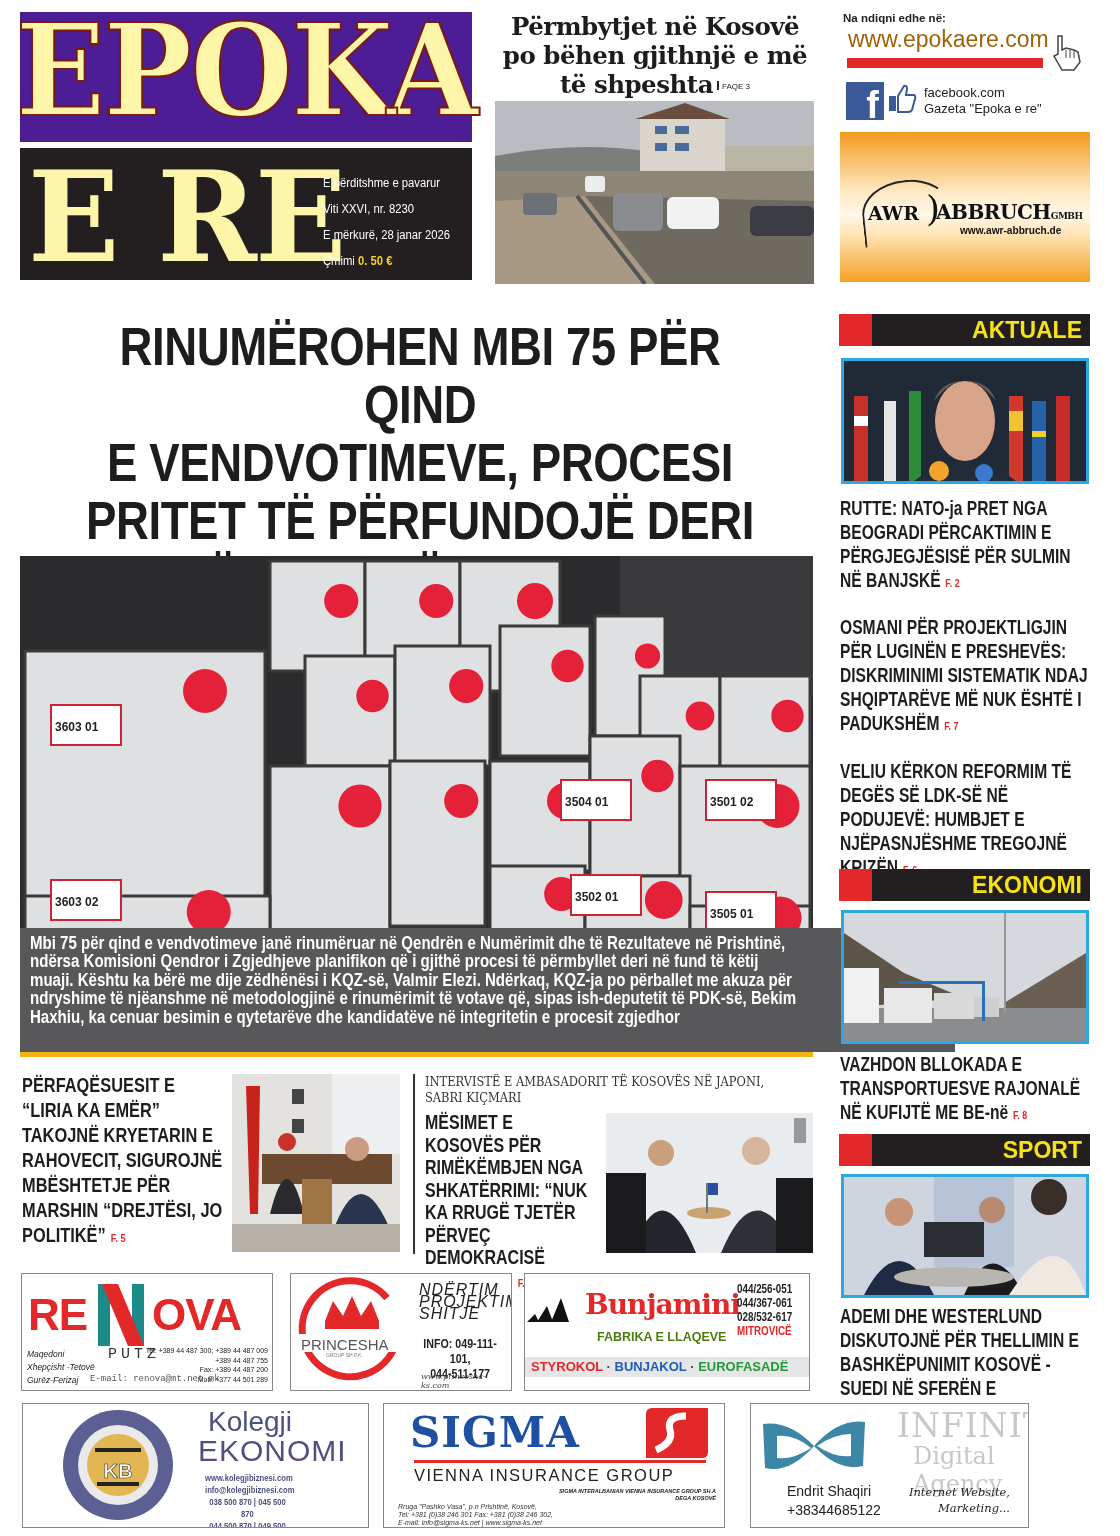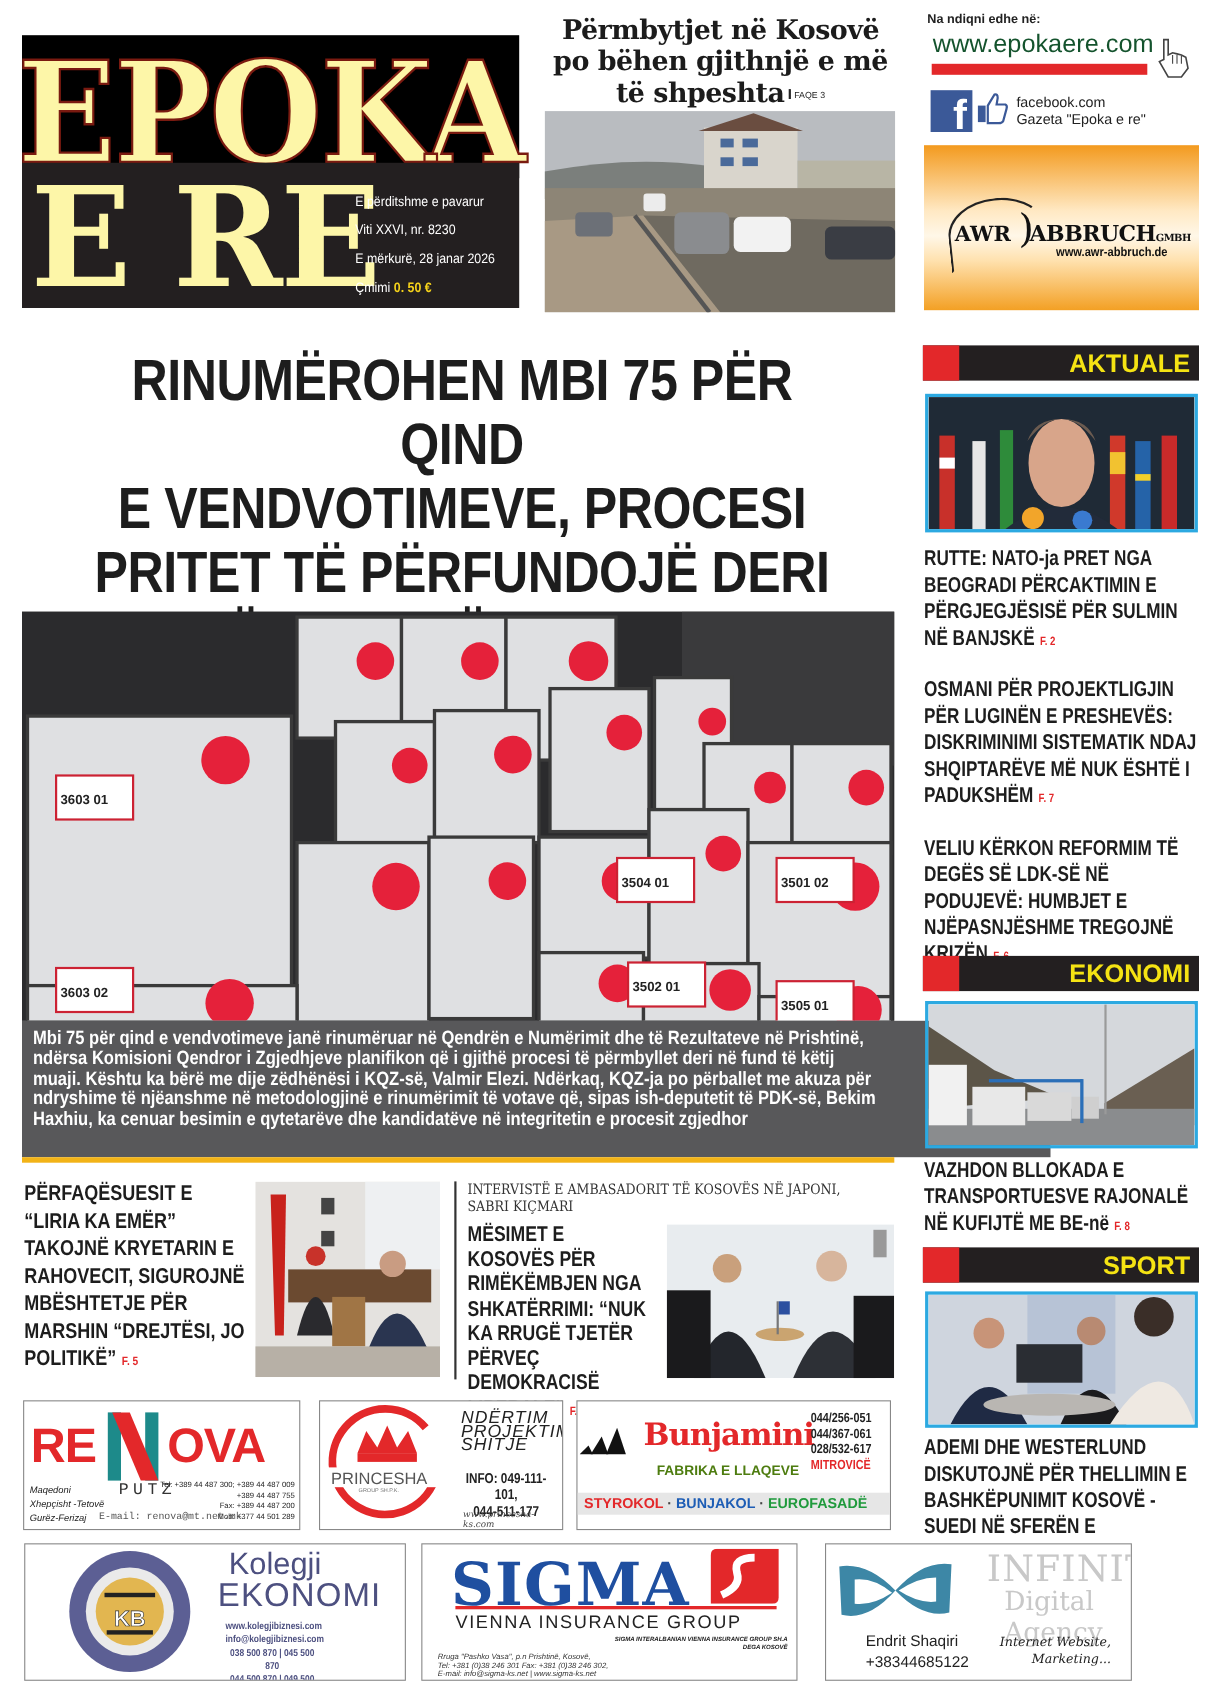--- a/index.html
+++ b/index.html
@@ -1,36 +1,36 @@
 <!DOCTYPE html>
 <html><head>
 <meta charset="utf-8">
 <style>
   * { box-sizing: border-box; margin: 0; padding: 0; }
   html, body { width: 1120px; height: 1536px; background: #ffffff; overflow: hidden; }
   body { position: relative; font-family: "Liberation Sans", sans-serif; color: #1a1a1a; }
   .abs { position: absolute; }
 
   
-  .mast-top { left: 20px; top: 12px; width: 452px; height: 130px; background: #000000; display:flex; align-items:flex-end; justify-content:center;margin-top:20px; }
+  .mast-top { left: 20px; top: 12px; width: 452px; height: 130px; background: #4c1d95; display:flex; align-items:flex-start; justify-content:center; }
   .mast-top span { font-family: "DejaVu Serif", serif; font-weight: 900; font-size: 118px; line-height: 1; color: #fdf6a8; letter-spacing: -2px; -webkit-text-stroke: 2px #7a1a10; transform: scaleY(1.08); display:inline-block; }
   .mast-bot { left: 20px; top: 148px; width: 452px; height: 132px; background: #231f20; }
   .mast-bot .ere { position:absolute; left: 8px; top: 6px; font-family: "DejaVu Serif", serif; font-weight: 900; font-size: 120px; line-height: 1; color: #fdf6a8; letter-spacing: -2px; transform: scaleY(1.05); transform-origin: top left; }
   .mast-info { position:absolute; left: 303px; top: 22px; color: #fff; font-size: 12.5px; font-family: "Liberation Sans Narrow","Liberation Sans", sans-serif; line-height: 26px; font-weight: 500; transform: scaleX(0.9); transform-origin: left; white-space: nowrap; }
   .mast-info .price { color: #f5d21a; font-weight: 700; }
 
   
   .flood-title { left: 495px; top: 12px; width: 320px; text-align: center; font-family: "DejaVu Serif", serif; font-weight: 700; font-size: 24.5px; line-height: 29px; color: #1c1c1c; letter-spacing: -0.5px; }
   .faqe { font-family: "Liberation Sans", sans-serif; font-weight: 400; font-size: 8px; letter-spacing: 0; vertical-align: middle; margin-left: 4px; }
   .faqe::before { content: ""; display: inline-block; width: 2px; height: 9px; background: #222; margin-right: 3px; vertical-align: -1px; }
   .flood-photo { left: 495px; top: 101px; width: 319px; height: 183px; overflow: hidden; }
 
   
   .social-label { left: 843px; top: 12px; font-size: 11.5px; font-weight: 700; color: #222; }
-  .social-url { left: 848px; top: 26px; font-size: 23px; font-weight: 400; color: #14532d; letter-spacing: 0px; }
+  .social-url { left: 848px; top: 26px; font-size: 23px; font-weight: 400; color: #a16207; letter-spacing: 0px; }
   .social-bar { left: 847px; top: 58px; width: 196px; height: 10px; background: #e3282a; }
   .hand-icon { left: 1050px; top: 32px; width: 38px; height: 40px; }
   .fb-logo { left: 846px; top: 82px; width: 38px; height: 38px; background: #3b5998; }
   .fb-logo span { position:absolute; right: 5px; bottom: -4px; color:#fff; font-weight:700; font-size: 38px; line-height: 1; }
   .like-icon { left: 887px; top: 82px; width: 30px; height: 32px; }
   .fb-text { left: 924px; top: 85px; font-size: 13px; line-height: 16px; color: #222; }
 
   .awr-ad { left: 840px; top: 132px; width: 250px; height: 150px; background: linear-gradient(to bottom, #f39a1e 0%, #ffe9c4 40%, #fff7e8 55%, #ffe1ae 70%, #f3a024 100%); }
   .awr-ad .arc { position:absolute; left: 22px; top: 48px; width: 90px; height: 64px; border: 2px solid #222; border-color: #222 transparent transparent #222; border-radius: 50% 50% 0 0; transform: rotate(-6deg); }
   .awr-ad .awr { position:absolute; left: 28px; top: 70px; font-family: "DejaVu Serif", serif; font-weight: 900; font-size: 19px; color:#111; }
@@ -415,21 +415,21 @@
   <div class="abs" style="left:175px;top:30px;font-size:30px;color:#4d5080;letter-spacing:1px">EKONOMI</div>
   <div class="abs" style="left:182px;top:68px;font-size:9px;line-height:12px;color:#4d5080;font-weight:700;text-align:center;width:100px;transform:scaleX(0.85);transform-origin:left">
     <div>www.kolegjibiznesi.com</div>
     <div>info@kolegjibiznesi.com</div>
     <div>038 500 870 | 045 500 870</div>
     <div>044 500 870 | 049 500 870</div>
   </div>
 </div>
 
 <div class="abs ad sigma">
-  <div class="abs" style="left:26px;top:4px;font-family:'DejaVu Serif',serif;font-weight:900;font-size:54px;color:#1f4fa0;letter-spacing:1px">SIGMA</div>
+  <div class="abs" style="left:26px;top:4px;font-family:'DejaVu Serif',serif;font-weight:900;font-size:42px;color:#1f4fa0;letter-spacing:1px">SIGMA</div>
   <svg width="62" height="50" viewBox="0 0 62 50" style="position:absolute;left:262px;top:4px">
     <path d="M0 6 Q0 0 6 0 L62 0 L62 44 Q62 50 56 50 L0 50Z" fill="#e3282a"></path>
     <path d="M40 8 Q20 8 24 22 Q28 34 10 42" fill="none" stroke="#fff" stroke-width="7"></path>
   </svg>
   <div class="abs" style="left:30px;top:56px;width:292px;height:3px;background:#e3282a"></div>
   <div class="abs" style="left:30px;top:62px;font-size:16.5px;letter-spacing:1.5px;color:#222">VIENNA INSURANCE GROUP</div>
   <div class="abs" style="right:8px;top:84px;text-align:right;font-size:5.5px;font-weight:700;font-style:italic;line-height:7px;color:#222">
     <div>SIGMA INTERALBANIAN VIENNA INSURANCE GROUP SH.A</div>
     <div>DEGA KOSOVË</div>
   </div>

